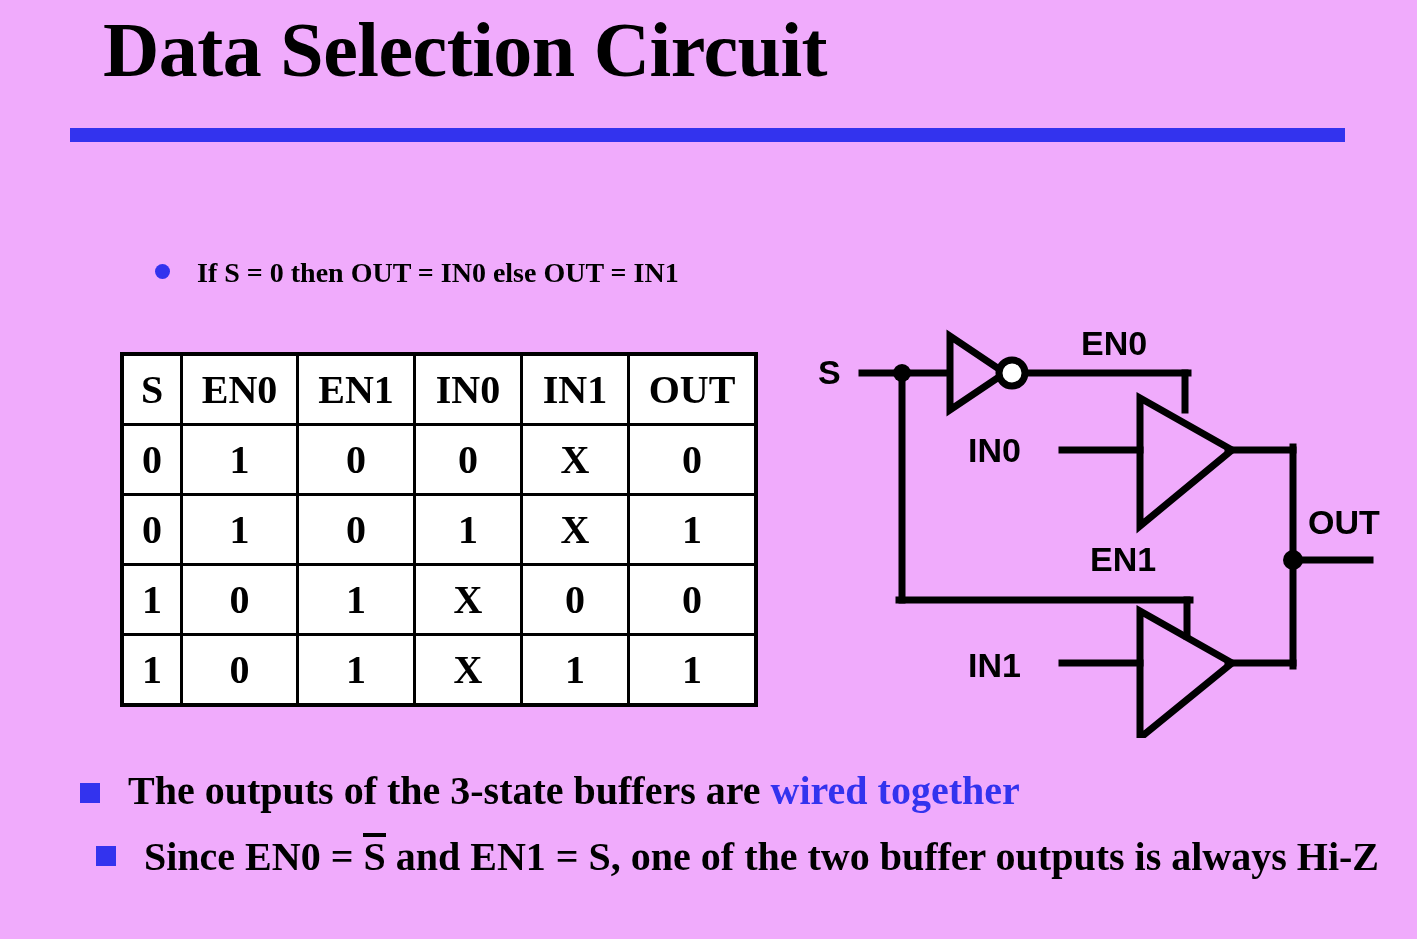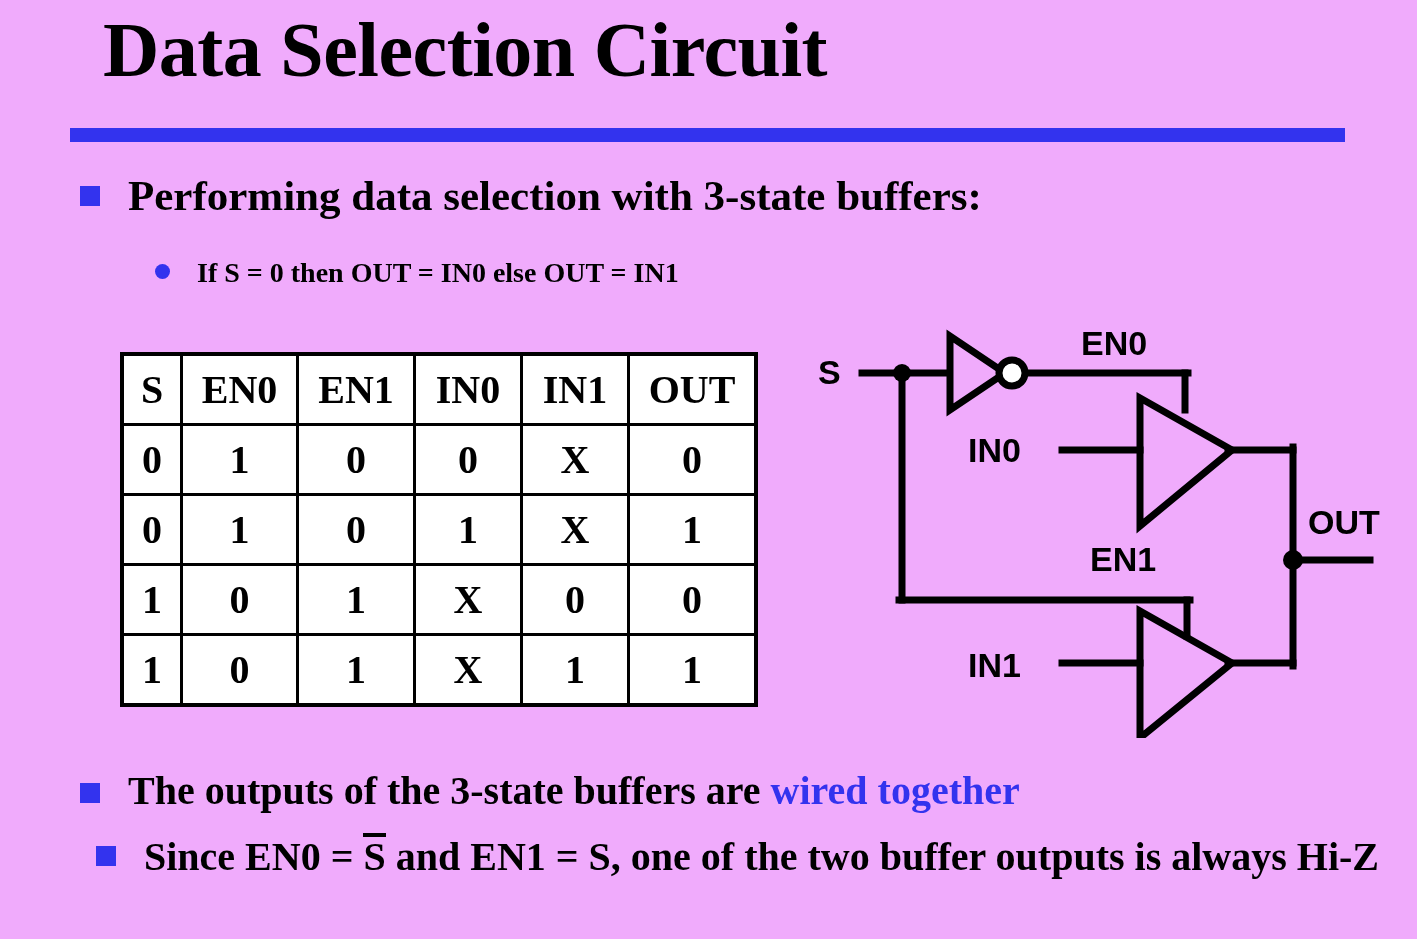--- a/index.html
+++ b/index.html
@@ -140,24 +140,20 @@
 </style>
 </head>
 <body>
 
 <div id="slide">
 
   <div id="slide-title">Data Selection Circuit</div>
 
   <div id="title-rule"></div>
 
-  <div class="bullet-row" id="bullet-1">
-    <span class="sq-bullet"></span>
-    <span class="bullet-text">Performing data selection with 3-state buffers:</span>
-  </div>
 
   <div class="bullet-row" id="bullet-2">
     <span class="dot-bullet"></span>
     <span class="bullet-text">If S = 0 then OUT = IN0 else OUT = IN1</span>
   </div>
 
   <table id="truth-table">
     <thead>
       <tr>
         <th>S</th>

